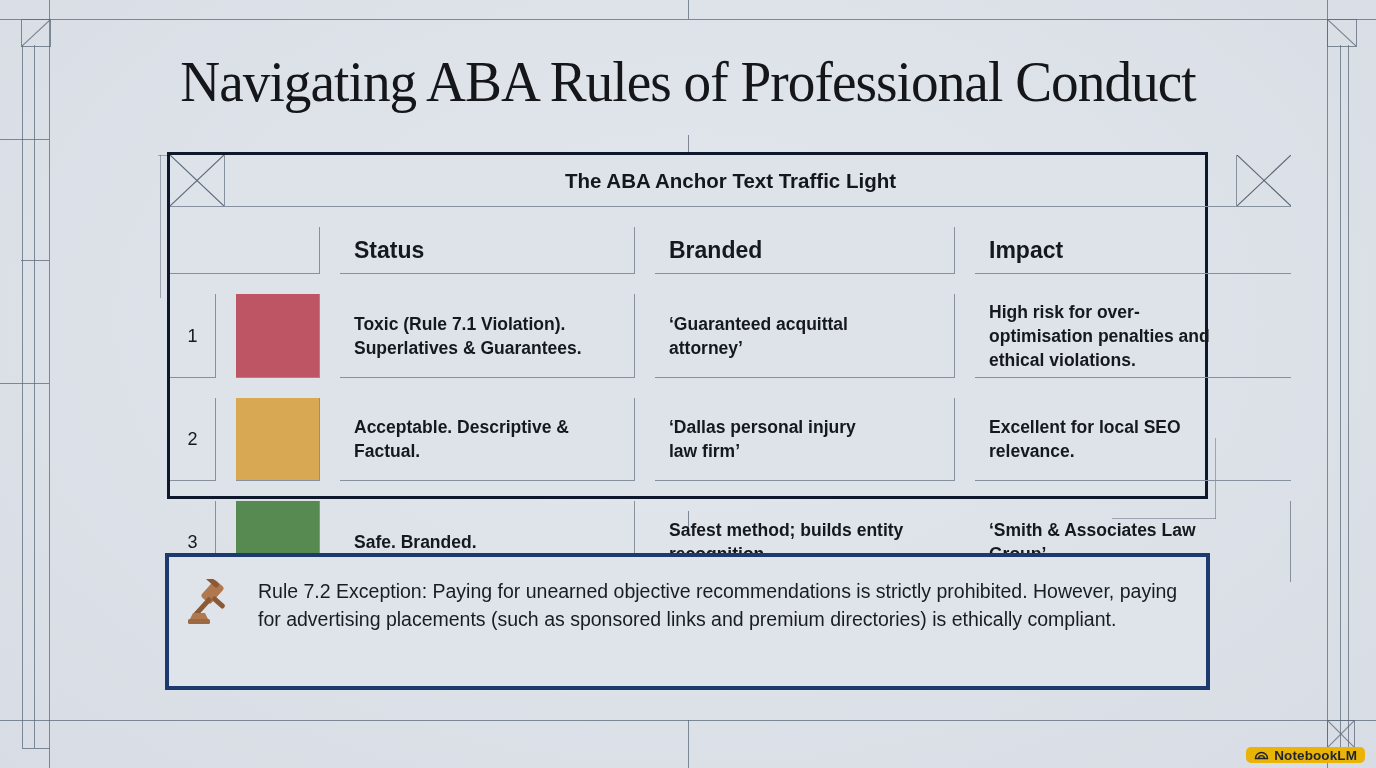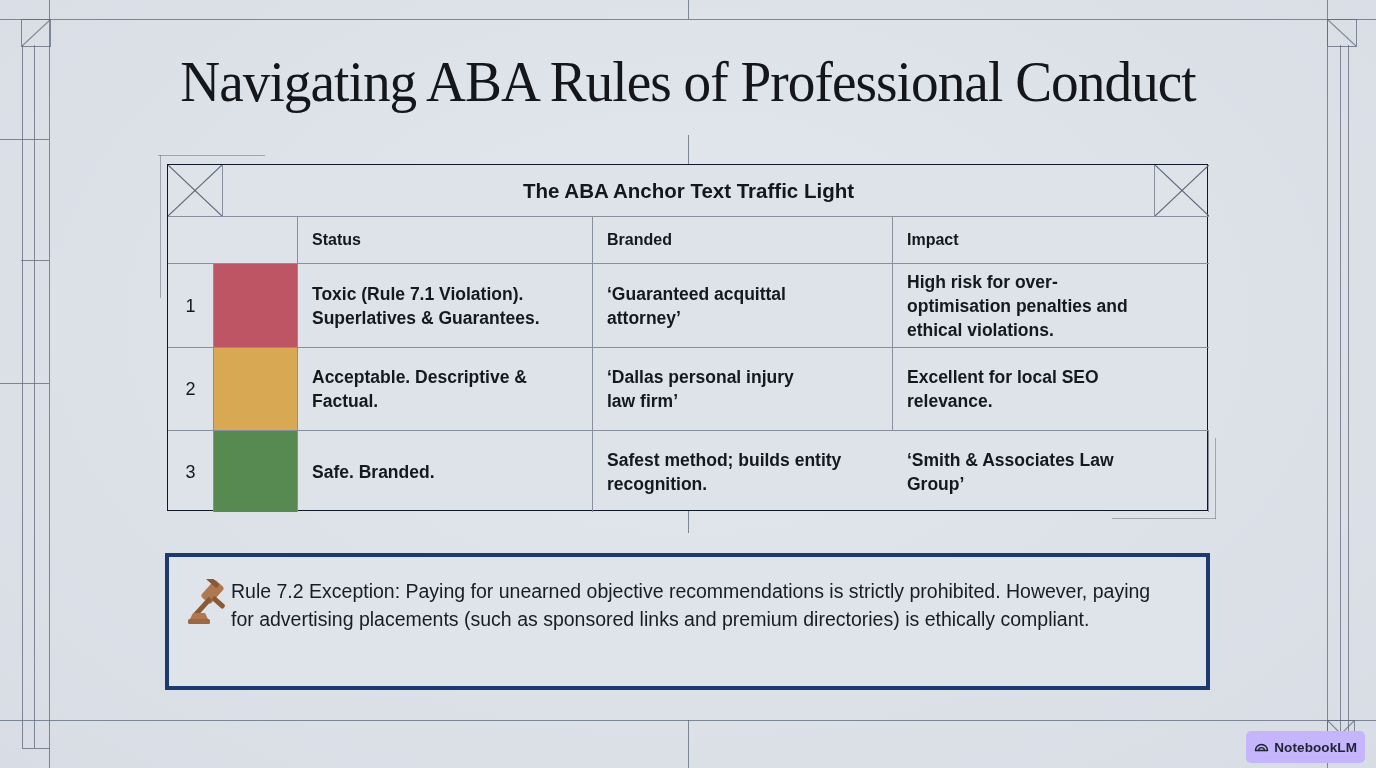--- a/index.html
+++ b/index.html
@@ -17,64 +17,64 @@
   .fbox line{stroke:#5c6878;stroke-width:1.2;}
   
   .page-title{
     position:absolute;top:52px;left:0;width:100%;text-align:center;
     font-family:"Liberation Serif","DejaVu Serif",serif;
     font-size:57px;line-height:1.05;color:#14161a;letter-spacing:-1px;
     transform:scaleX(.97);white-space:nowrap;
   }
   
   .tbl{
-    position:absolute;left:167px;top:164px;width:1041px;height:347px;
+    position:absolute;left:167px;top:152px;width:1041px;height:347px;
     display:grid;
     grid-template-columns:46px 84px 295px 300px 316px;
     grid-template-rows:52px 47px 84px 83px 81px;
-    border:1px solid #0f172a;background:#dee3ea;box-sizing:border-box;
+    border:3px solid #0f172a;background:#dee3ea;box-sizing:border-box;gap:20px;
   }
   .tbl .cell{
     border-right:1px solid #87909d;border-bottom:1px solid #87909d;
     box-sizing:border-box;display:flex;align-items:center;
     font-size:17.5px;line-height:24px;
   }
   .tbl .cell.last-col{border-right:none;}
   .tbl .cell.last-row{border-bottom:none;}
   .tbl .titlerow{
     grid-column:1 / 6;position:relative;justify-content:center;
     font-weight:bold;font-size:20.5px;color:#14171c;
   }
   .xcell{position:absolute;top:0;height:100%;width:55px;box-sizing:border-box;}
   .xcell.left{left:0;border-right:1px solid #87909d;}
   .xcell.right{right:0;border-left:1px solid #87909d;}
   .xcell svg{width:100%;height:100%;display:block;}
   .xcell line{stroke:#5c6878;stroke-width:1.2;}
-  .tbl .hdr{font-weight:bold;font-size:16px;padding-left:14px;}
+  .tbl .hdr{font-weight:bold;font-size:23px;padding-left:14px;}
   .tbl .numcell{justify-content:center;font-size:18px;}
   .tbl .txt{padding-left:14px;}
   .tbl .txt span{display:block;font-weight:bold;}
   .w-status span{max-width:252px;}
   .w-example span{max-width:212px;}
   .w-impact span{max-width:250px;}
   
   .callout{
     position:absolute;left:165px;top:553px;width:1045px;height:137px;
     box-sizing:border-box;border:4px solid #1d3a6e;background:#dfe3ea;
   }
   .callout .gavel{position:absolute;left:17px;top:22px;width:44px;height:48px;}
   .callout .ctext{
-    position:absolute;left:62px;top:21px;width:945px;
+    position:absolute;left:89px;top:21px;width:945px;
     font-size:19.5px;line-height:27.5px;color:#191c20;
   }
   
   .wm{
-    position:absolute;right:11px;bottom:5px;height:32px;
+    position:absolute;right:11px;bottom:5px;height:16px;
     display:flex;align-items:center;gap:5px;padding:0 8px;
-    background:#c4b5fd;border-radius:5px;
+    background:#eab308;border-radius:5px;
   }
   .wm .wm-label{font-size:13.5px;font-weight:600;color:#1f2430;letter-spacing:.1px;}
   .wm svg{display:block;}
 </style>
 </head>
 <body>
 
 <div>
   <div class="line" style="left:0;top:19px;width:1376px;height:1px"></div>
   <div class="line" style="left:0;top:720px;width:1376px;height:1px"></div>

